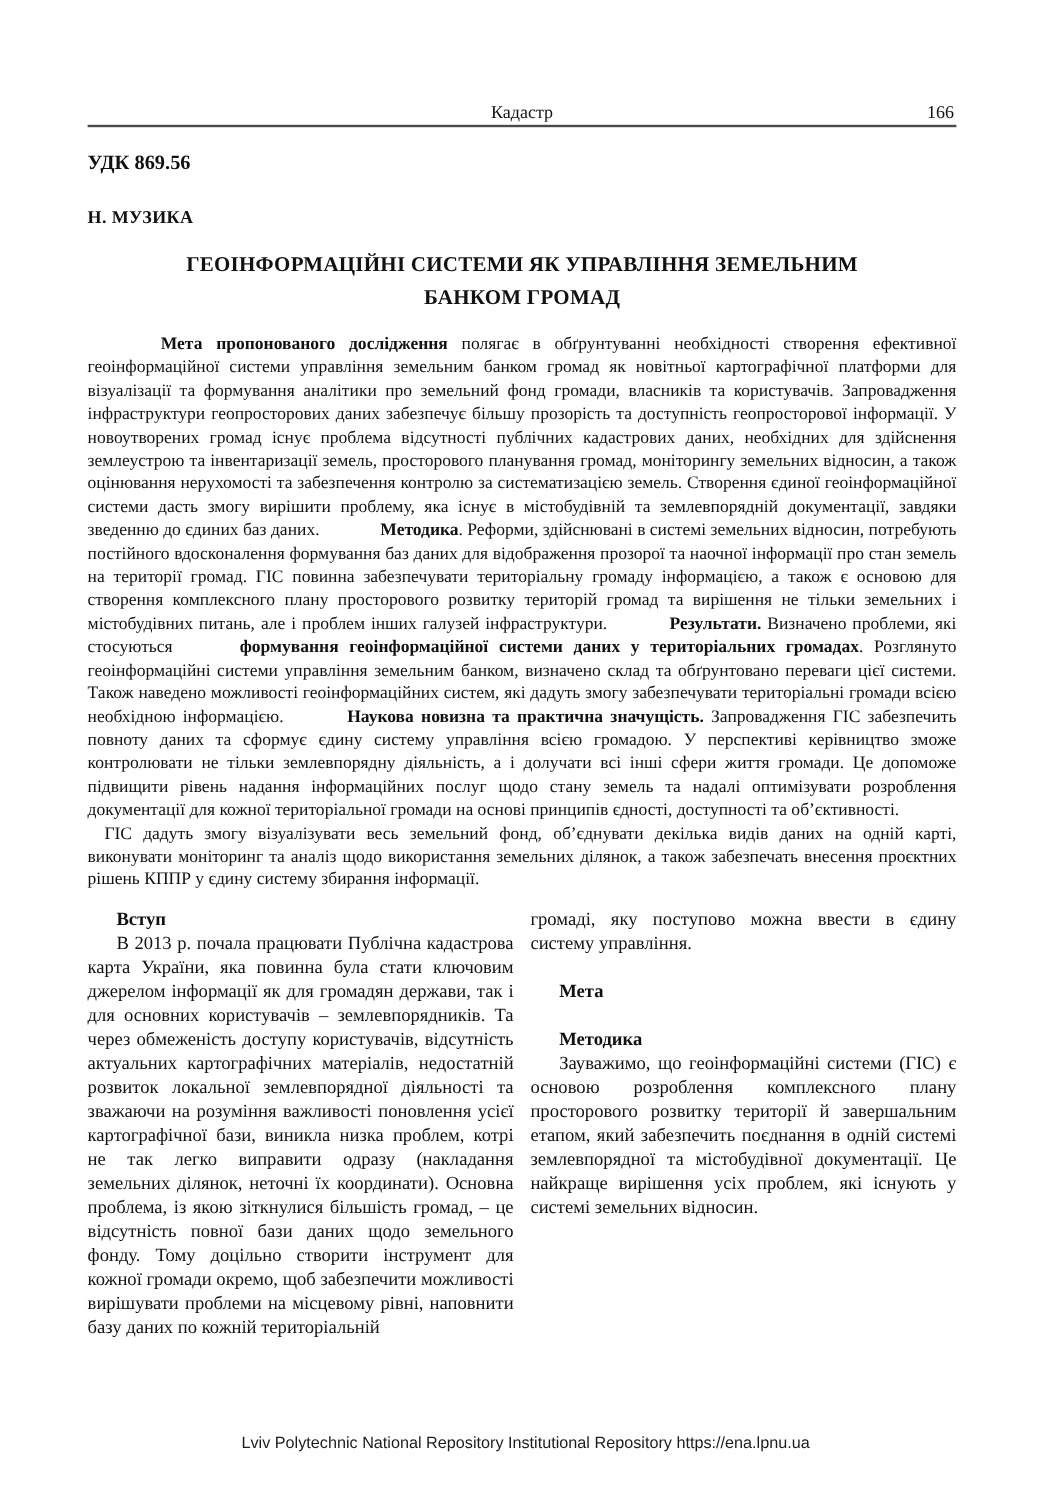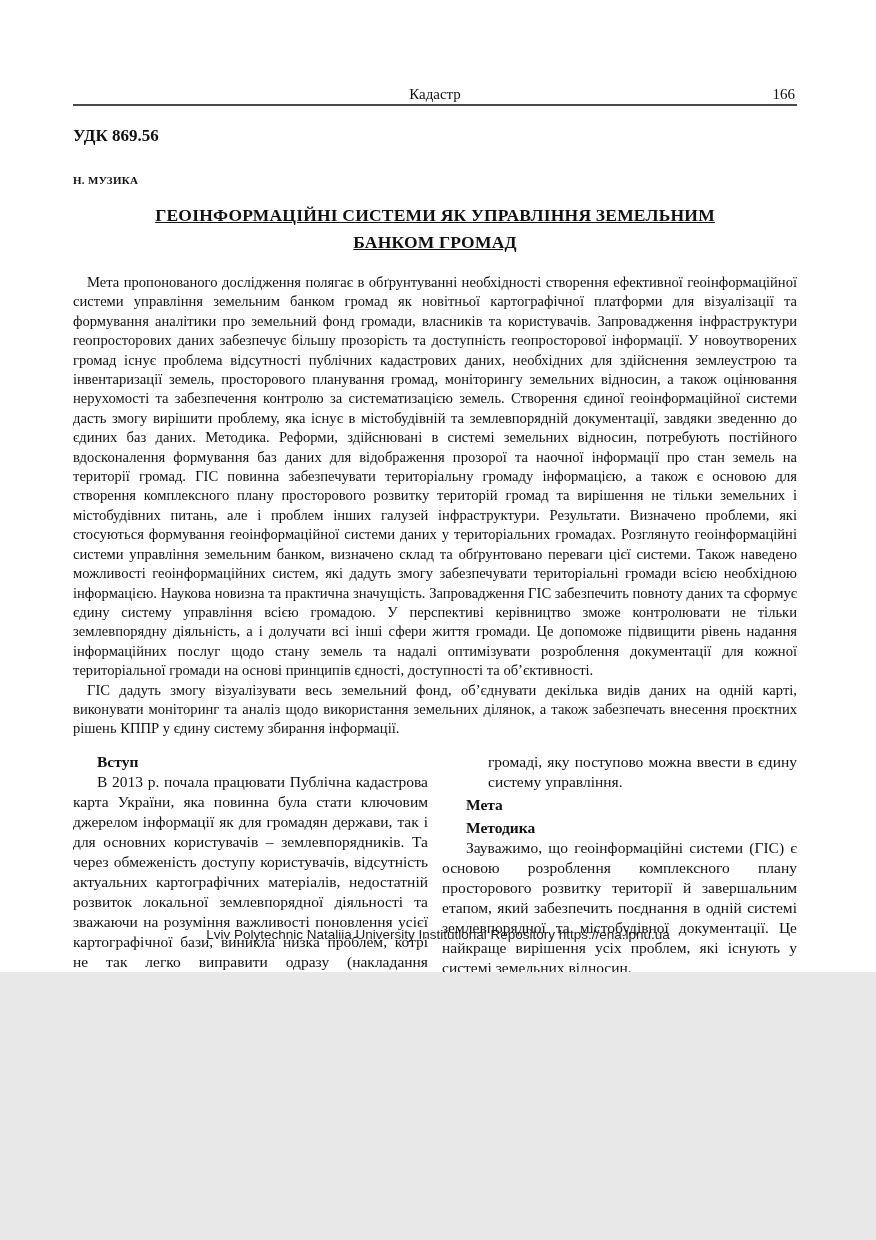--- a/index.html
+++ b/index.html
@@ -1,65 +1,64 @@
 <!DOCTYPE html>
 <html lang="uk"><head>
 <meta charset="utf-8">
 <style>
   html,body{margin:0;padding:0;background:#e8e8e8;}
   .page{
     position:relative;
-    width:876px;height:972px;
+    width:876px;height:1240px;
     background:#ffffff;
     font-family:"Liberation Serif","DejaVu Serif",serif;
     color:#111;
     overflow:hidden;
     margin:0 auto;
   }
   .inner{position:absolute;left:73px;right:79px;top:84px;}
   
   .running-head{
     position:relative;height:20px;
     border-bottom:2px solid #4a4a4a;
     font-size:15px;
   }
   .running-title{
     position:absolute;left:0;right:0;text-align:center;bottom:1px;
   }
   .page-number{position:absolute;right:2px;bottom:1px;}
   
   .udc{margin-top:20px;font-weight:bold;font-size:17px;}
-  .author{margin-top:28px;font-weight:bold;font-size:11px;letter-spacing:.3px;}
+  .author{margin-top:28px;font-weight:bold;font-size:15px;letter-spacing:.3px;}
   .affiliation{margin-top:24px;font-size:13.8px;line-height:20.5px;text-align:justify;}
   .article-title{
     margin-top:16px;text-align:center;font-weight:bold;
     font-size:17.5px;line-height:27px;letter-spacing:.2px;
     padding:0 60px;
-    text-decoration:underline;
   }
   
   .abstract,.summary-bold,.keywords{
     font-size:14.6px;line-height:19.4px;text-align:justify;
     text-indent:14px;margin:0;
   }
   .abstract{margin-top:17px;}
   .summary-bold{font-weight:normal;}
   .keywords{font-size:15px;}
-  .rb{font-weight:normal;}
+  .rb{font-weight:bold;margin-left:47px;}
   .ri{font-style:italic;}
   
   .columns{display:flex;gap:14px;margin-top:13px;}
   .col{flex:1 1 0;font-size:15.5px;line-height:20px;text-align:justify;}
   .col p{margin:0;text-indent:24px;}
-  .col p.cont{text-indent:0;margin-left:46px;}
+  .col p.cont{text-indent:0;}
   .col h3{
     margin:0;font-size:15.5px;line-height:20px;font-weight:bold;
     text-indent:24px;text-align:left;
   }
-  .col h3.gap{margin-top:3px;}
+  .col h3.gap{margin-top:20px;}
   
   .footer{
     position:absolute;left:0;right:0;bottom:30px;
     text-align:center;
     font-family:"Liberation Sans","DejaVu Sans",sans-serif;
     font-size:13.5px;color:#1c1c1c;
   }
 </style>
 </head>
 <body>
@@ -92,14 +91,14 @@
       <div class="col">
         <p class="cont">громаді, яку поступово можна ввести в єдину систему управління.</p>
         <h3 class="gap">Мета</h3>
         <h3 class="gap">Методика</h3>
         <p>Зауважимо, що геоінформаційні системи (ГІС) є основою розроблення комплексного плану просторового розвитку території й завершальним етапом, який забезпечить поєднання в одній системі землевпорядної та містобудівної документації. Це найкраще вирішення усіх проблем, які існують у системі земельних відносин.</p>
       </div>
     </div>
 
   </div>
 
-  <div class="footer">Lviv Polytechnic Nataliia University Institutional Repository https://ena.lpnu.ua</div>
+  <div class="footer">Lviv Polytechnic National Repository Institutional Repository https://ena.lpnu.ua</div>
 </div>
 
 </body></html>

